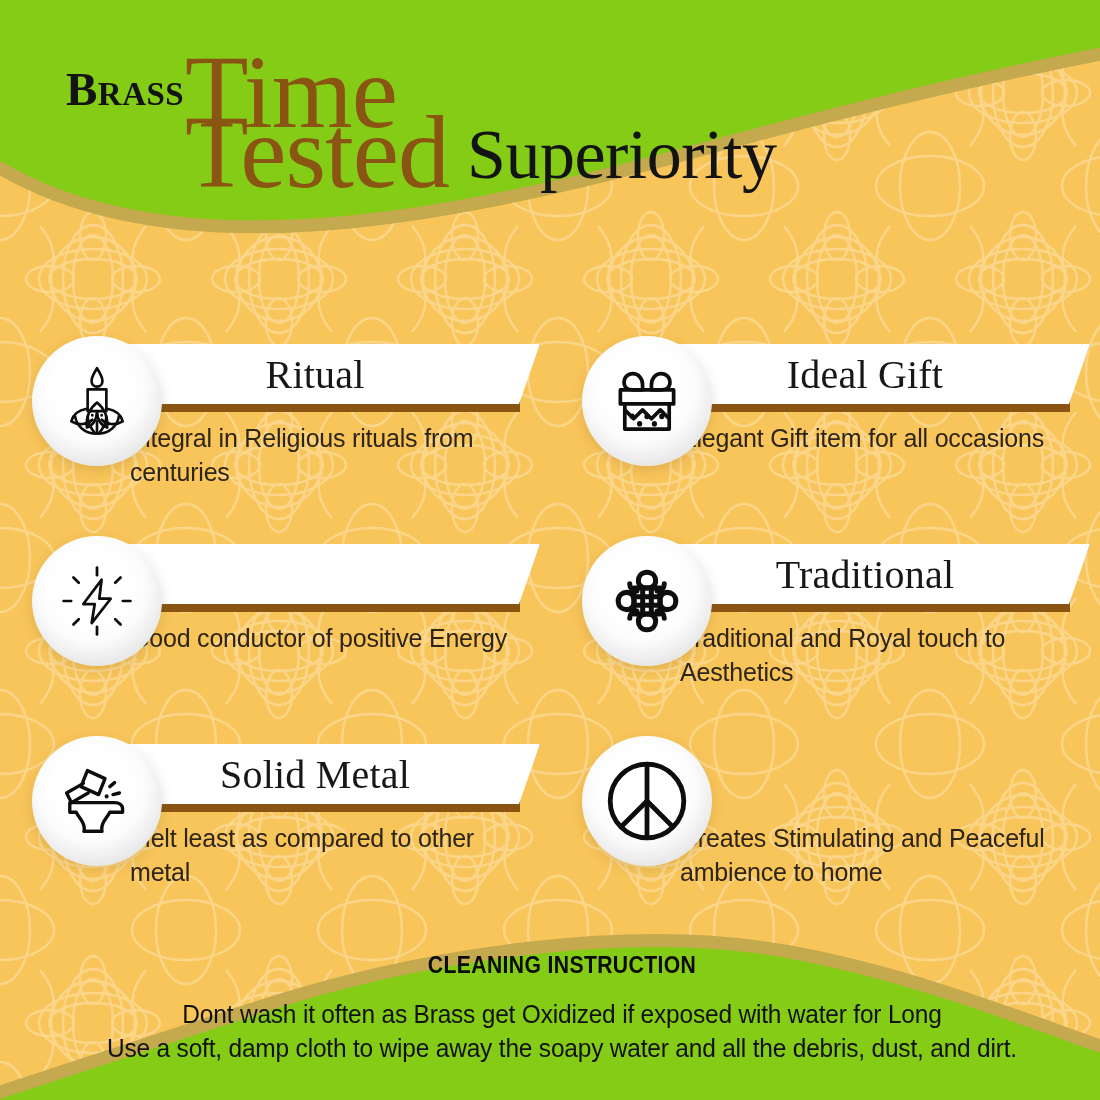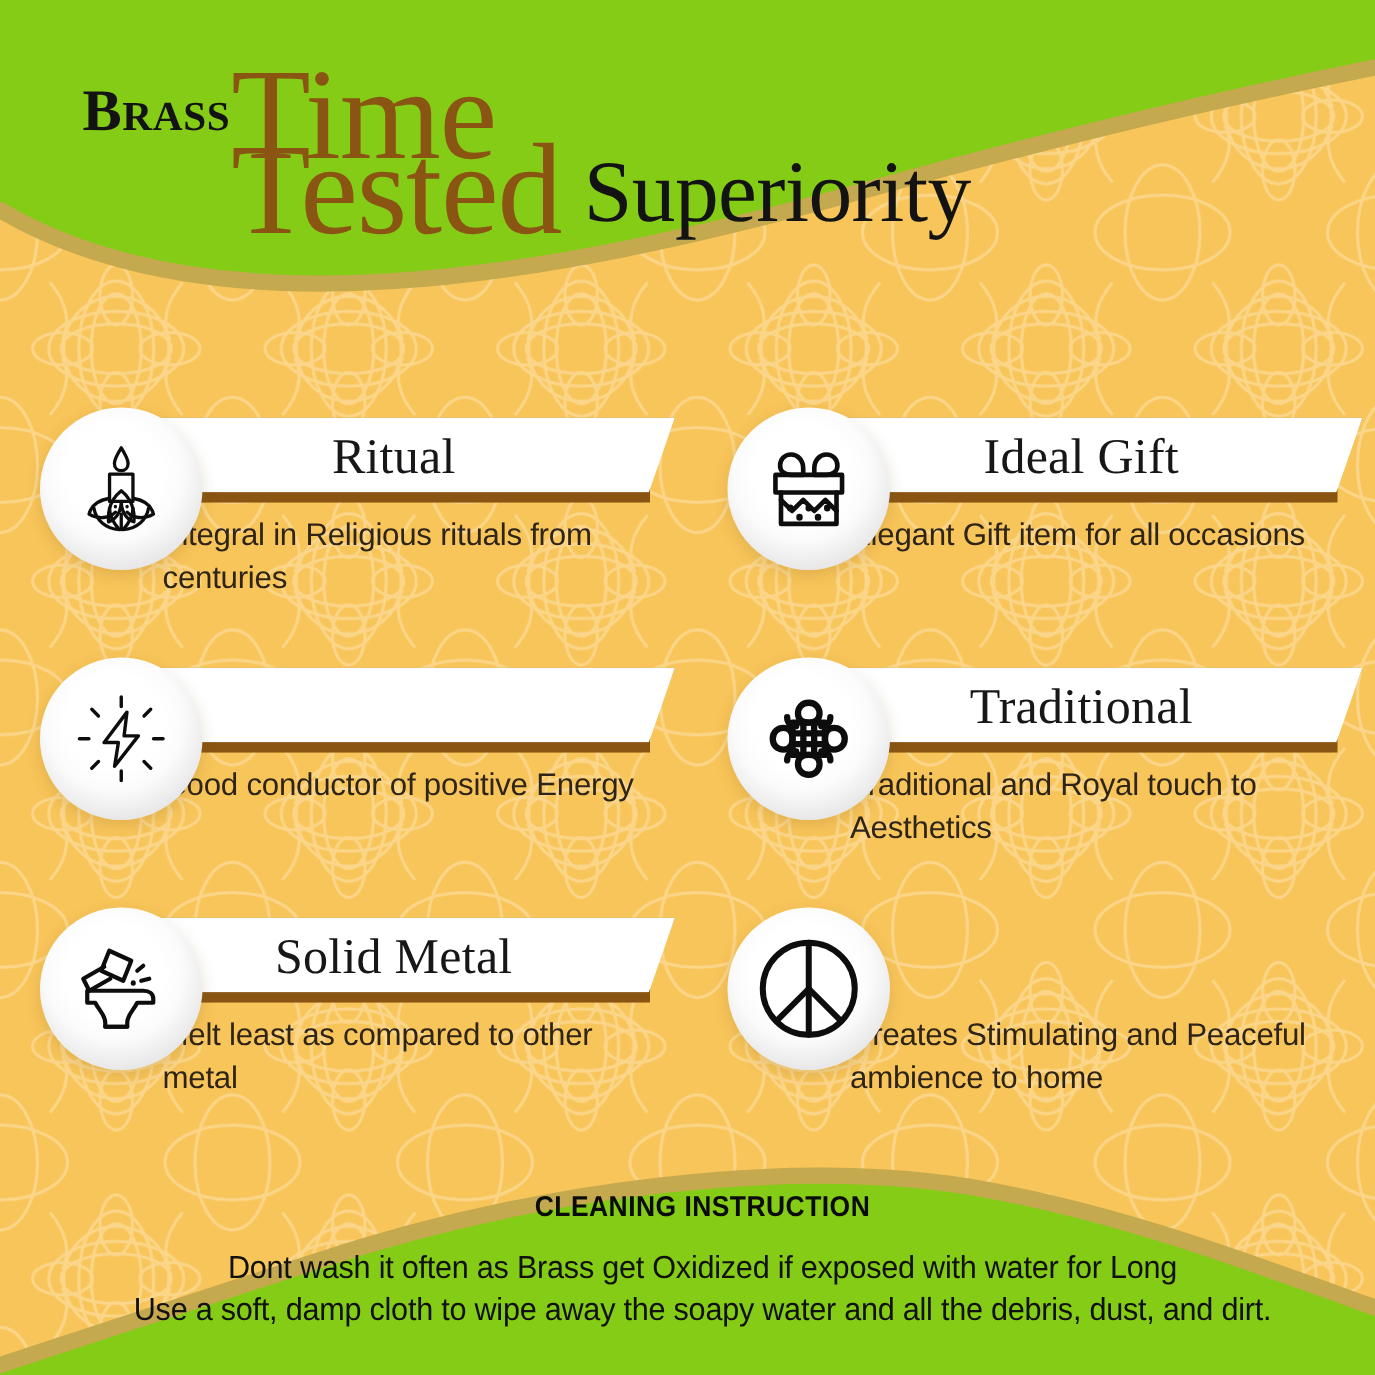--- a/index.html
+++ b/index.html
@@ -62,21 +62,21 @@
   .t-superiority {
     left: 407px; top: 78px;
     font-size: 70px;
     color: #131313;
     letter-spacing: -0.5px;
   }
 
   
   .features {
     position: absolute;
-    left: 0; top: 8px;
+    left: 0; top: 18px;
     width: 1100px; height: 850px;
     z-index: 20;
     padding-left: 44px;
   }
   .feature {
     position: absolute;
     width: 510px;
     height: 200px;
   }
   .feature.c0 { left: 32px; }

